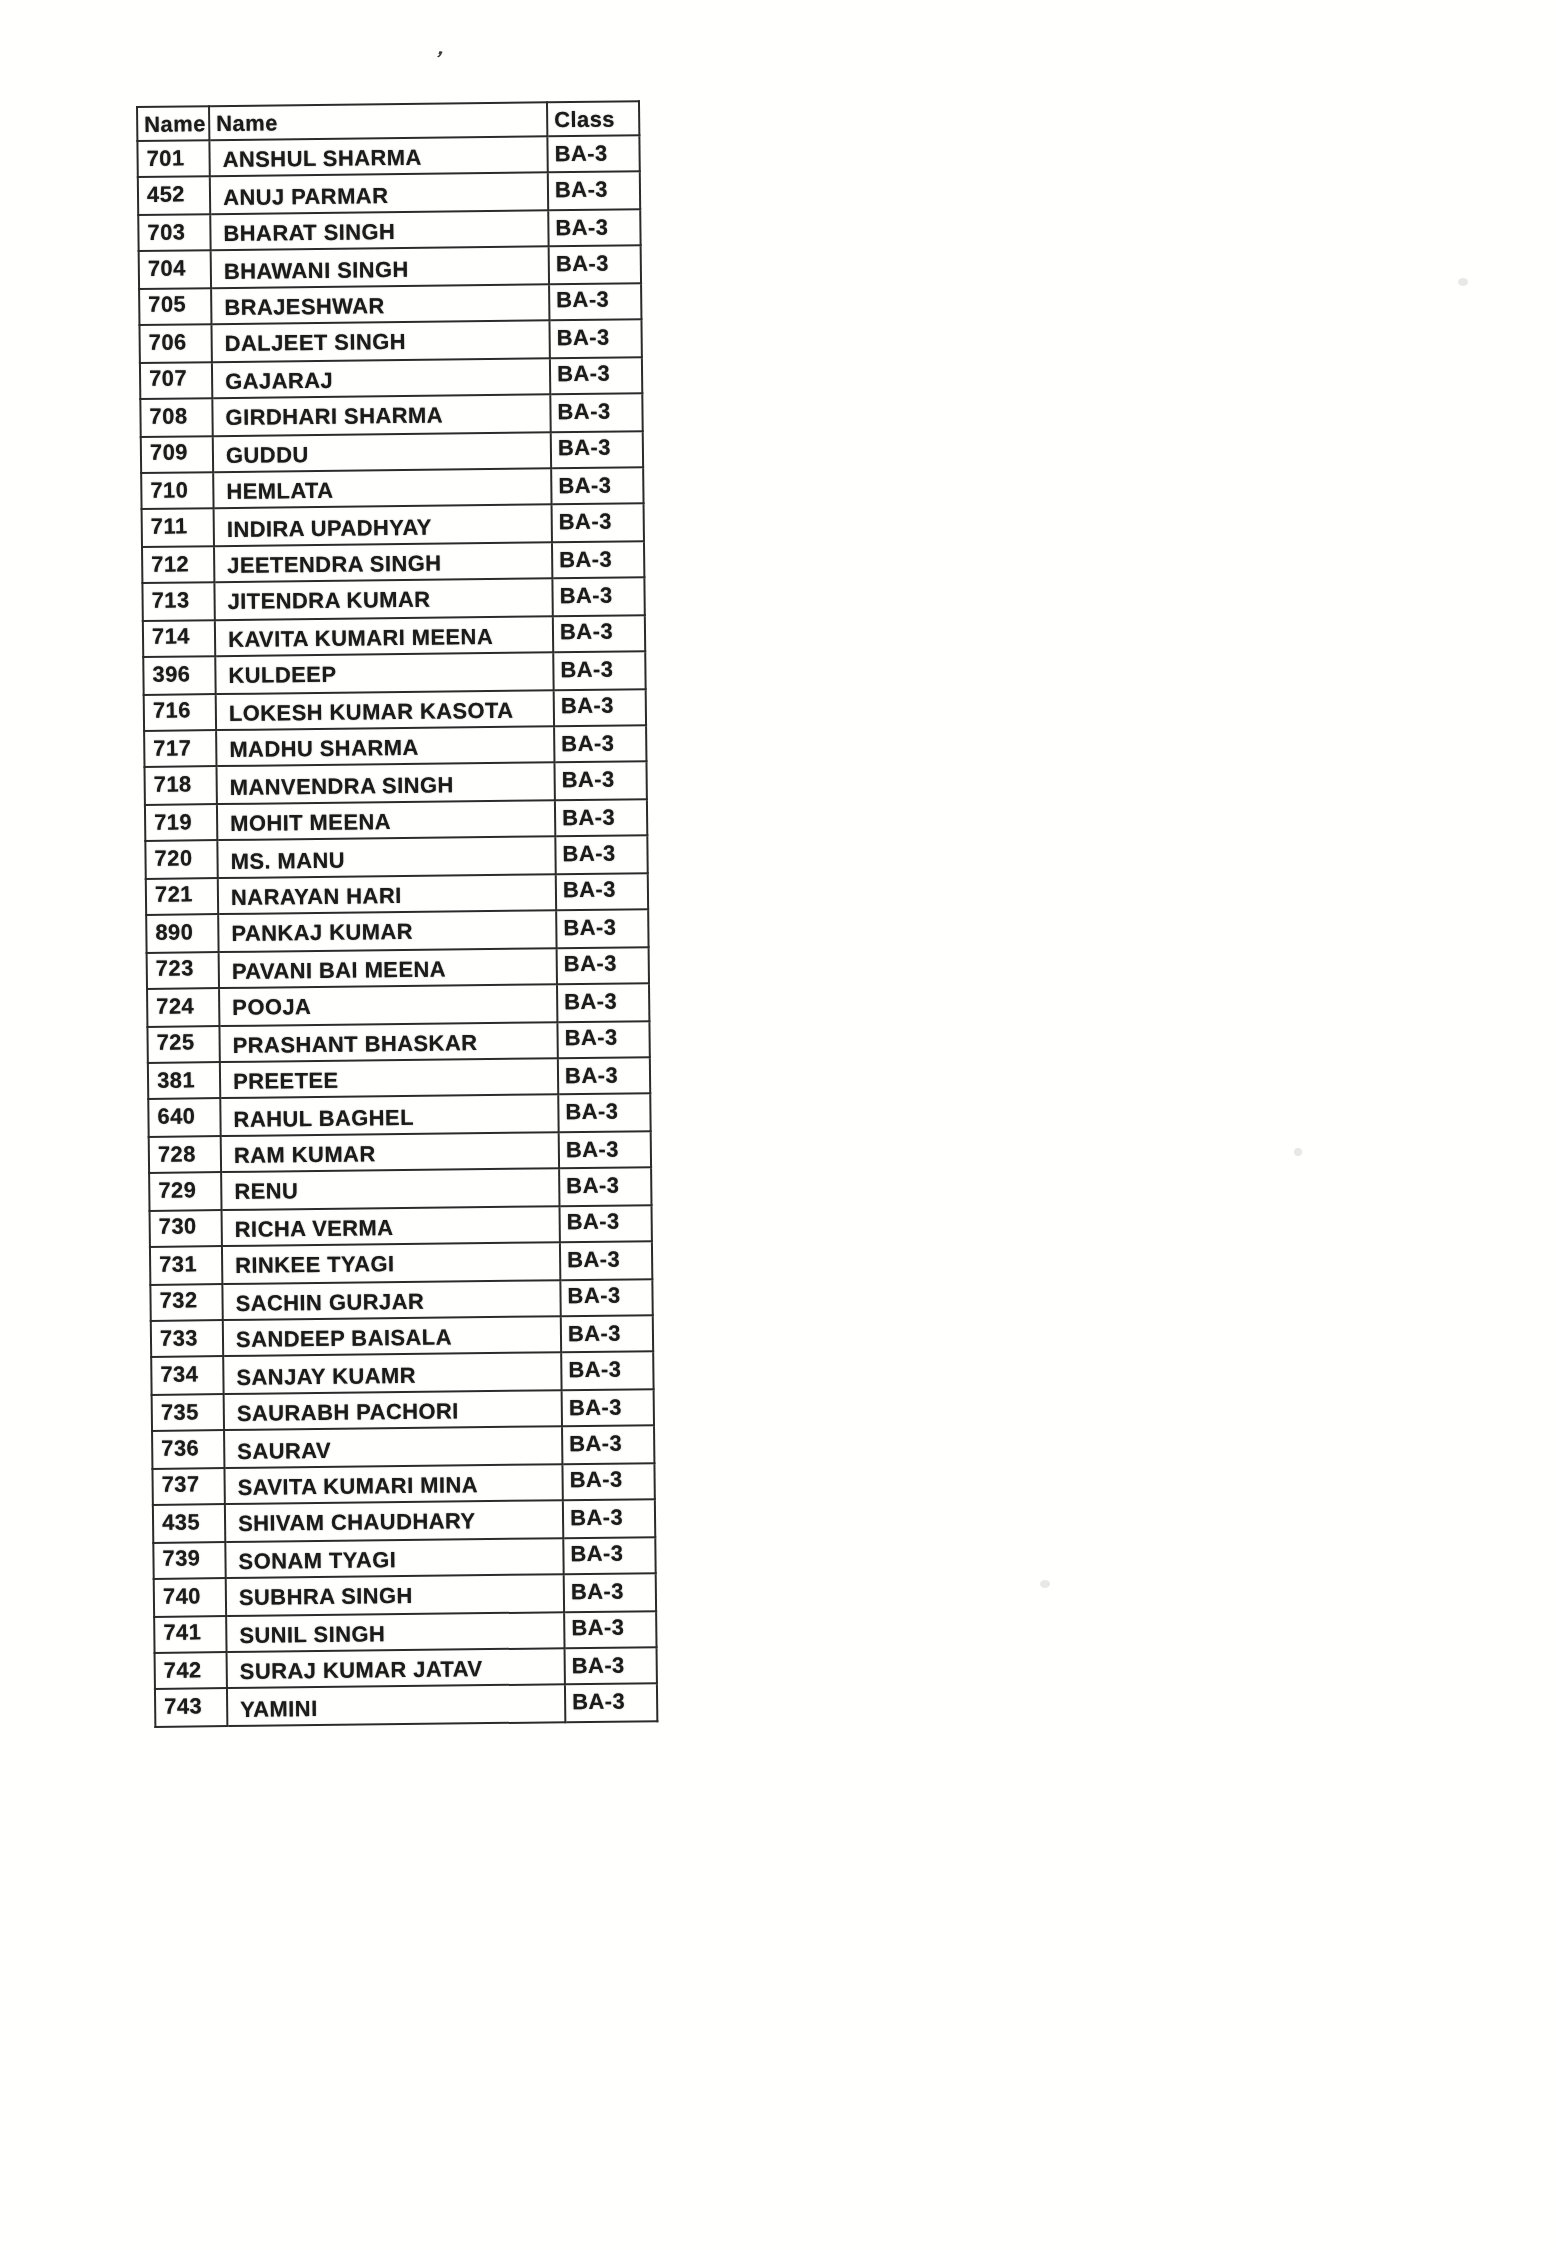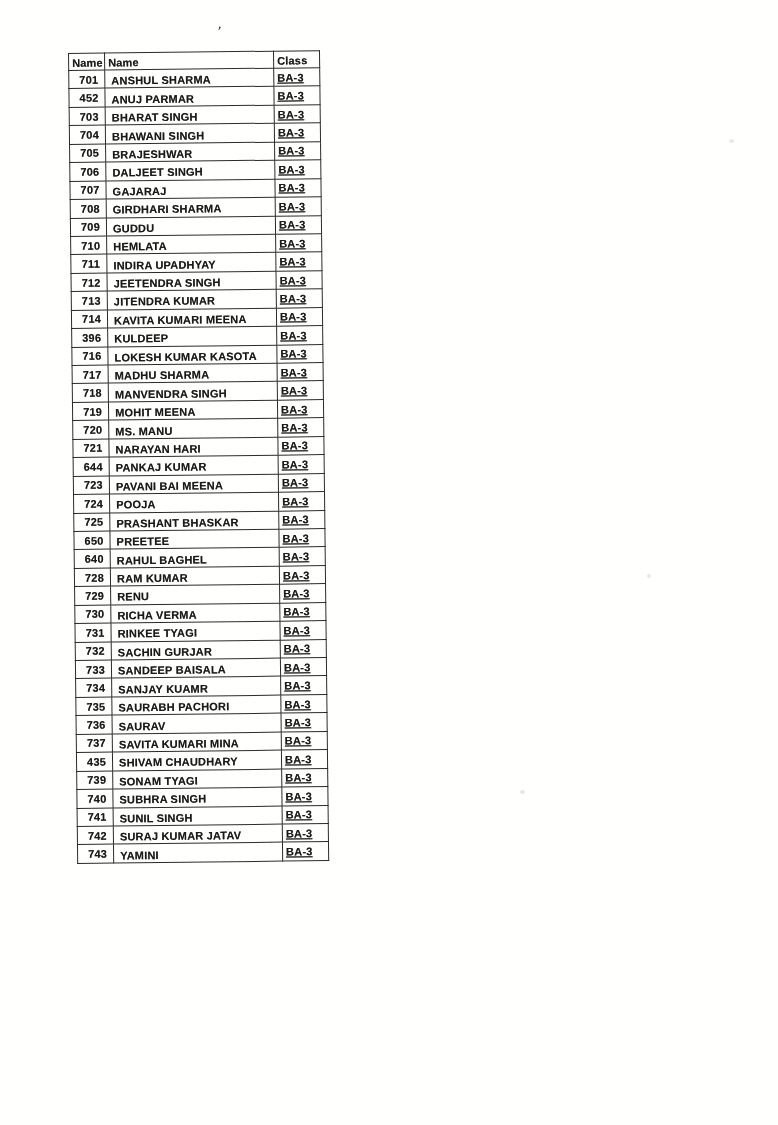--- a/index.html
+++ b/index.html
@@ -50,23 +50,23 @@
     text-shadow: 0 0 0.6px rgba(30,30,30,0.65);
   }
   table.roster thead tr { height: 17px; }
   table.roster tbody tr { height: 18.45px; }
 
   table.roster th {
     text-align: left;
     vertical-align: middle;
     padding: 1px 0 0 3px;
   }
-  td.col-code  { vertical-align: middle; padding: 0 0 0 4px; text-align: center; }
+  td.col-code  { vertical-align: middle; padding: 0 0 0 4px; }
   td.col-name  { vertical-align: middle; padding: 3px 0 0 6px; }
-  td.col-class { vertical-align: middle; padding: 0 12px 0 3px; text-decoration: underline; }
+  td.col-class { vertical-align: middle; padding: 0 12px 0 3px; }
 
   
   .mark-top {
     position: absolute;
     left: 217px;
     top: 24px;
     font-size: 11px;
     font-style: italic;
     font-weight: 700;
     color: #3a3a3a;
@@ -212,41 +212,41 @@
             <td class="col-code">720</td>
             <td class="col-name">MS. MANU</td>
             <td class="col-class">BA-3</td>
           </tr>
           <tr>
             <td class="col-code">721</td>
             <td class="col-name">NARAYAN HARI</td>
             <td class="col-class">BA-3</td>
           </tr>
           <tr>
-            <td class="col-code">644</td>
+            <td class="col-code">890</td>
             <td class="col-name">PANKAJ KUMAR</td>
             <td class="col-class">BA-3</td>
           </tr>
           <tr>
             <td class="col-code">723</td>
             <td class="col-name">PAVANI BAI MEENA</td>
             <td class="col-class">BA-3</td>
           </tr>
           <tr>
             <td class="col-code">724</td>
             <td class="col-name">POOJA</td>
             <td class="col-class">BA-3</td>
           </tr>
           <tr>
             <td class="col-code">725</td>
             <td class="col-name">PRASHANT BHASKAR</td>
             <td class="col-class">BA-3</td>
           </tr>
           <tr>
-            <td class="col-code">650</td>
+            <td class="col-code">381</td>
             <td class="col-name">PREETEE</td>
             <td class="col-class">BA-3</td>
           </tr>
           <tr>
             <td class="col-code">640</td>
             <td class="col-name">RAHUL BAGHEL</td>
             <td class="col-class">BA-3</td>
           </tr>
           <tr>
             <td class="col-code">728</td>

